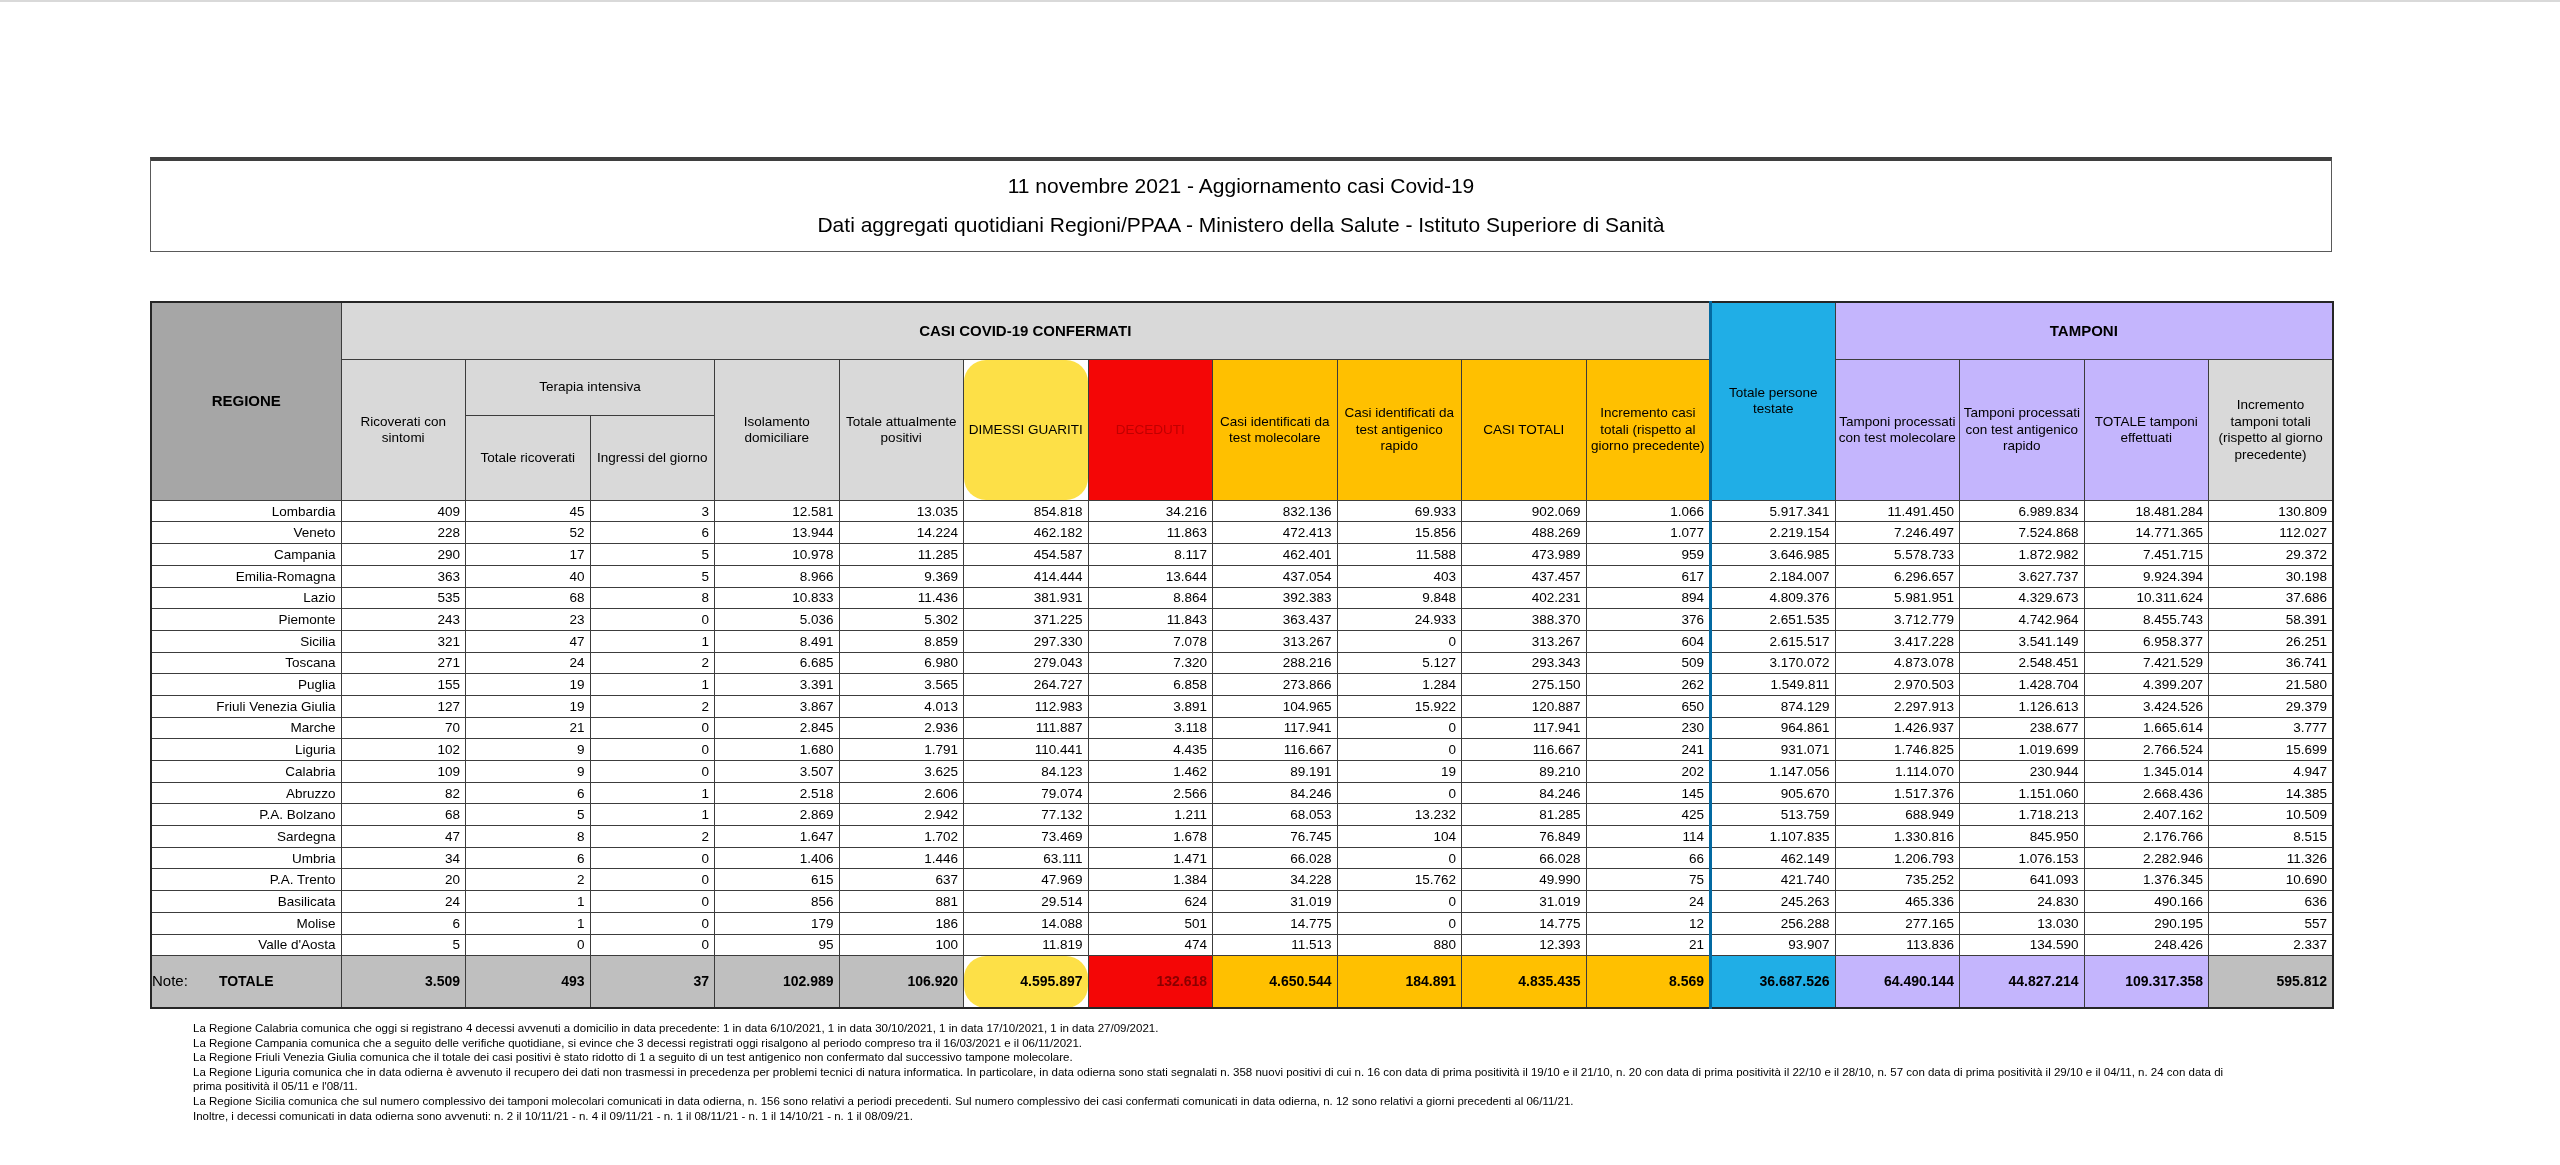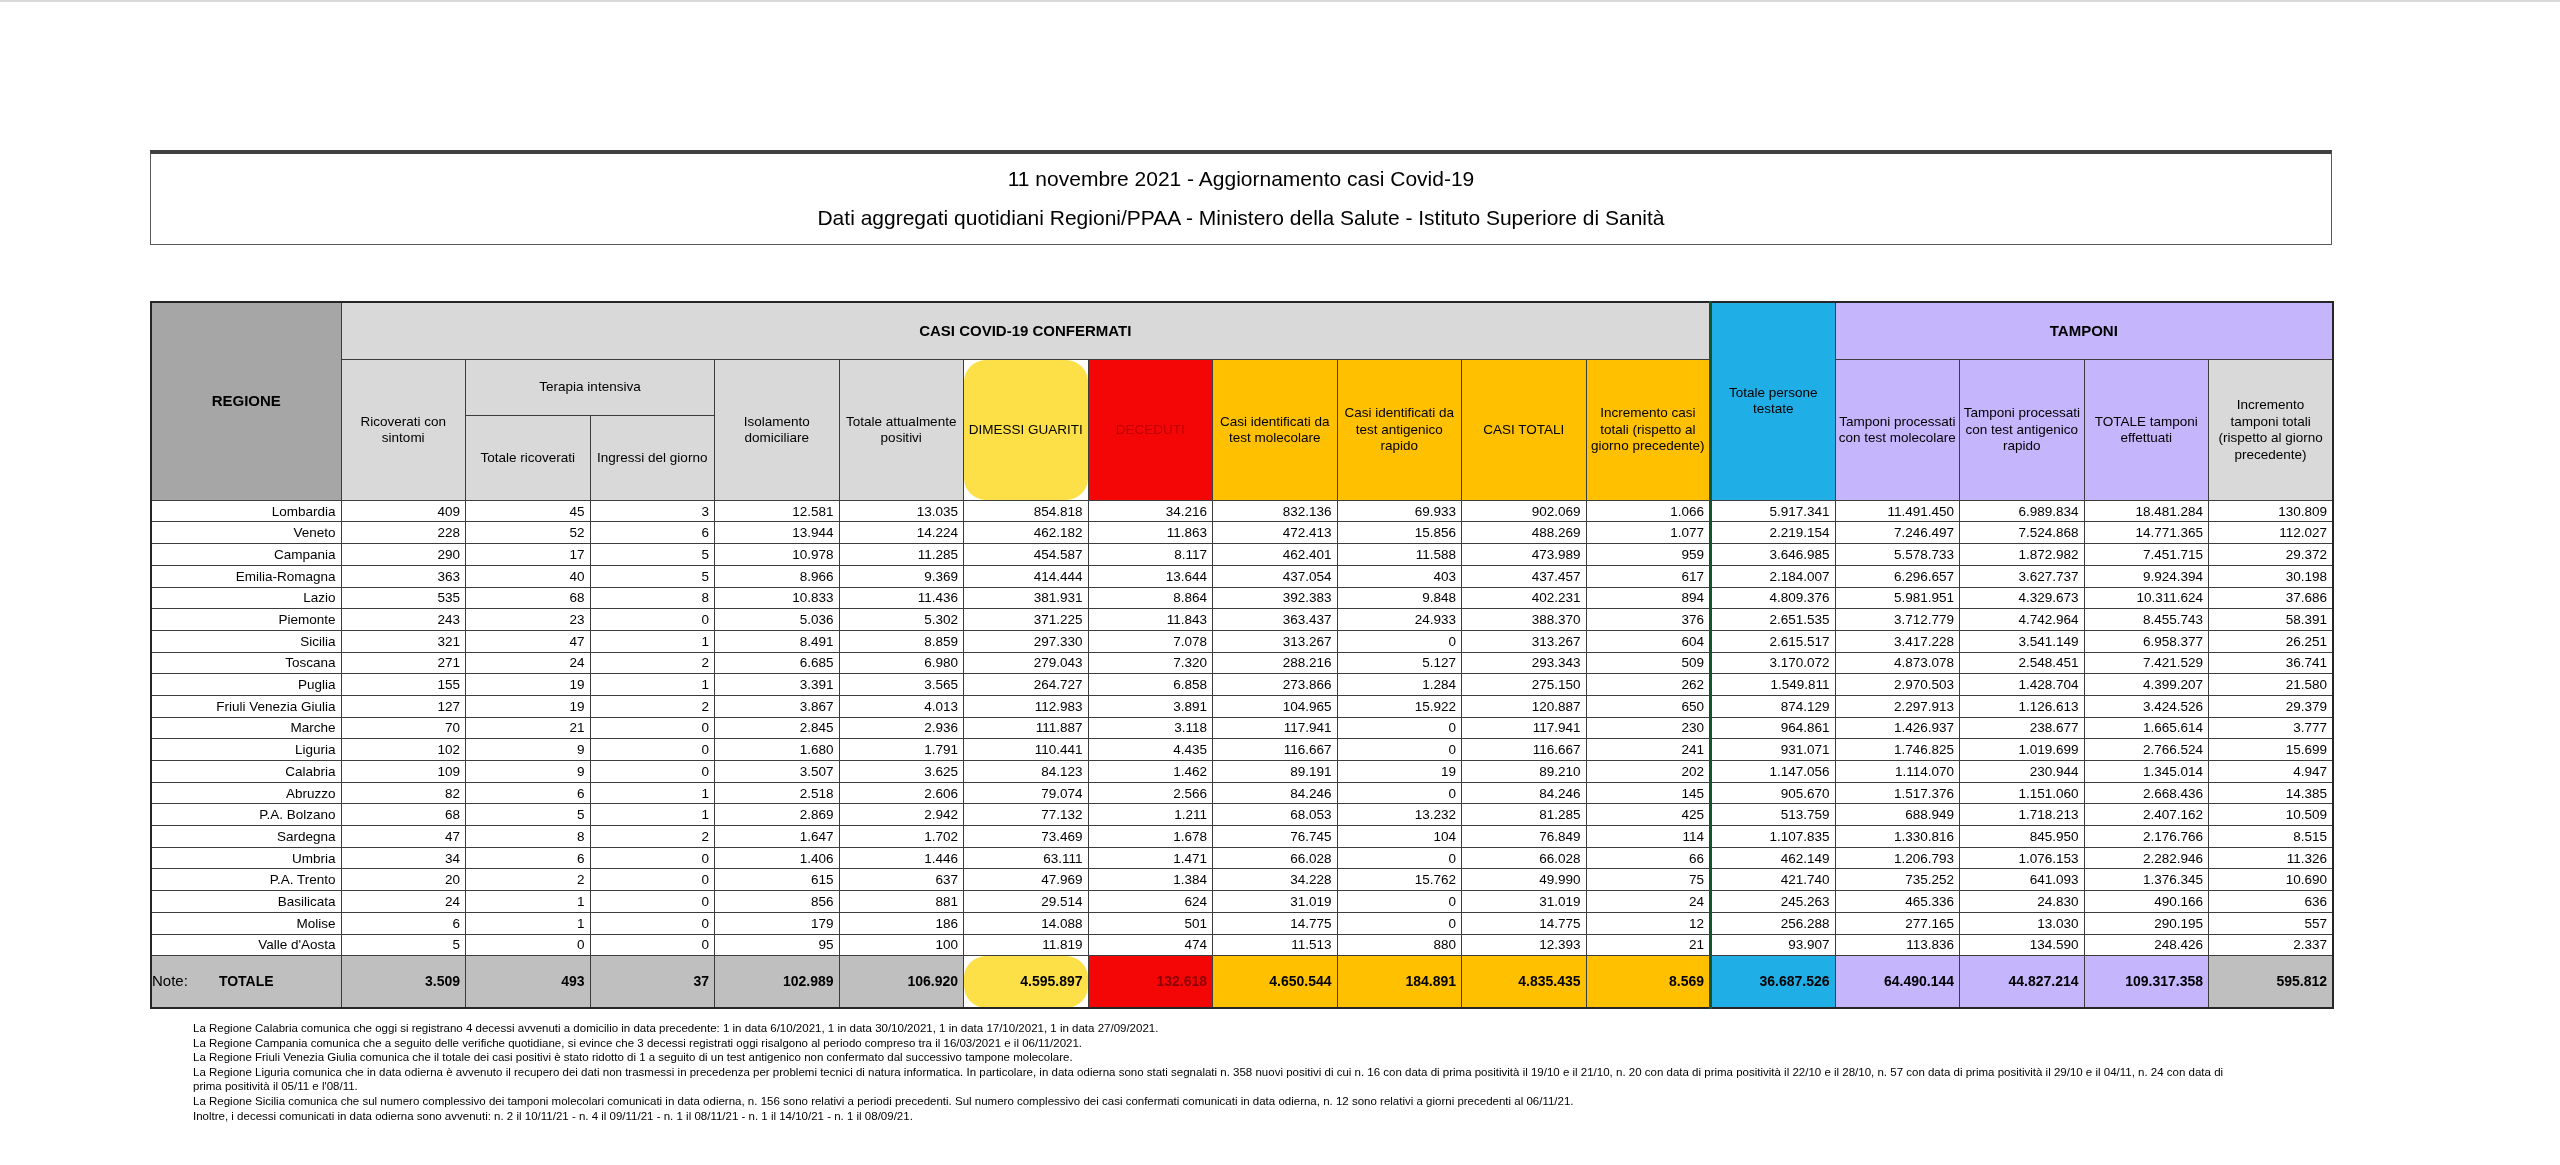--- a/index.html
+++ b/index.html
@@ -11,21 +11,21 @@
     font-family: "Liberation Sans", sans-serif;
     color: #000;
     overflow: hidden;
   }
 
   .top-edge { position: absolute; top: 0; left: 0; width: 2560px; height: 2px; background: #d9d9d9; }
 
   
   .title-box {
     position: absolute;
-    left: 150px; top: 150px;
+    left: 150px; top: 157px;
     width: 2182px; height: 95px;
     border: 1px solid #595959;
     border-top: 4px solid #3f3f3f;
     display: flex; flex-direction: column;
     justify-content: space-between;
     padding: 13px 0 15px 0;
     text-align: center;
   }
   .title-line { font-size: 21px; line-height: 23px; }
 
@@ -76,21 +76,21 @@
   tfoot td.total-label { text-align: center; }
 
   .bg-green { background: #fde047; border-radius: 22px; }
   .bg-red { background: #f40606; }
   .bg-gold { background: #ffc000; }
   .bg-cyan { background: #20aee6; }
   .bg-blue { background: #c4b5fd; }
   .bg-total-gray { background: #bfbfbf; }
   .txt-darkred { color: #c00000; }
   .txt-deceduti-total { color: #8b0000; }
-  .thickL { border-left: 3px solid #14532d; }
+  .thickL { border-left: 3px solid #0369a1; }
 
   
   .notes { position: absolute; left: 152px; top: 972px; width: 2390px; }
   .notes-heading { font-size: 15px; margin-bottom: 32px; }
   .note-line { font-size: 11.5px; line-height: 14.6px; white-space: nowrap; padding-left: 41px; }
 </style>
 </head>
 <body>
 
 <div class="top-edge"></div>

